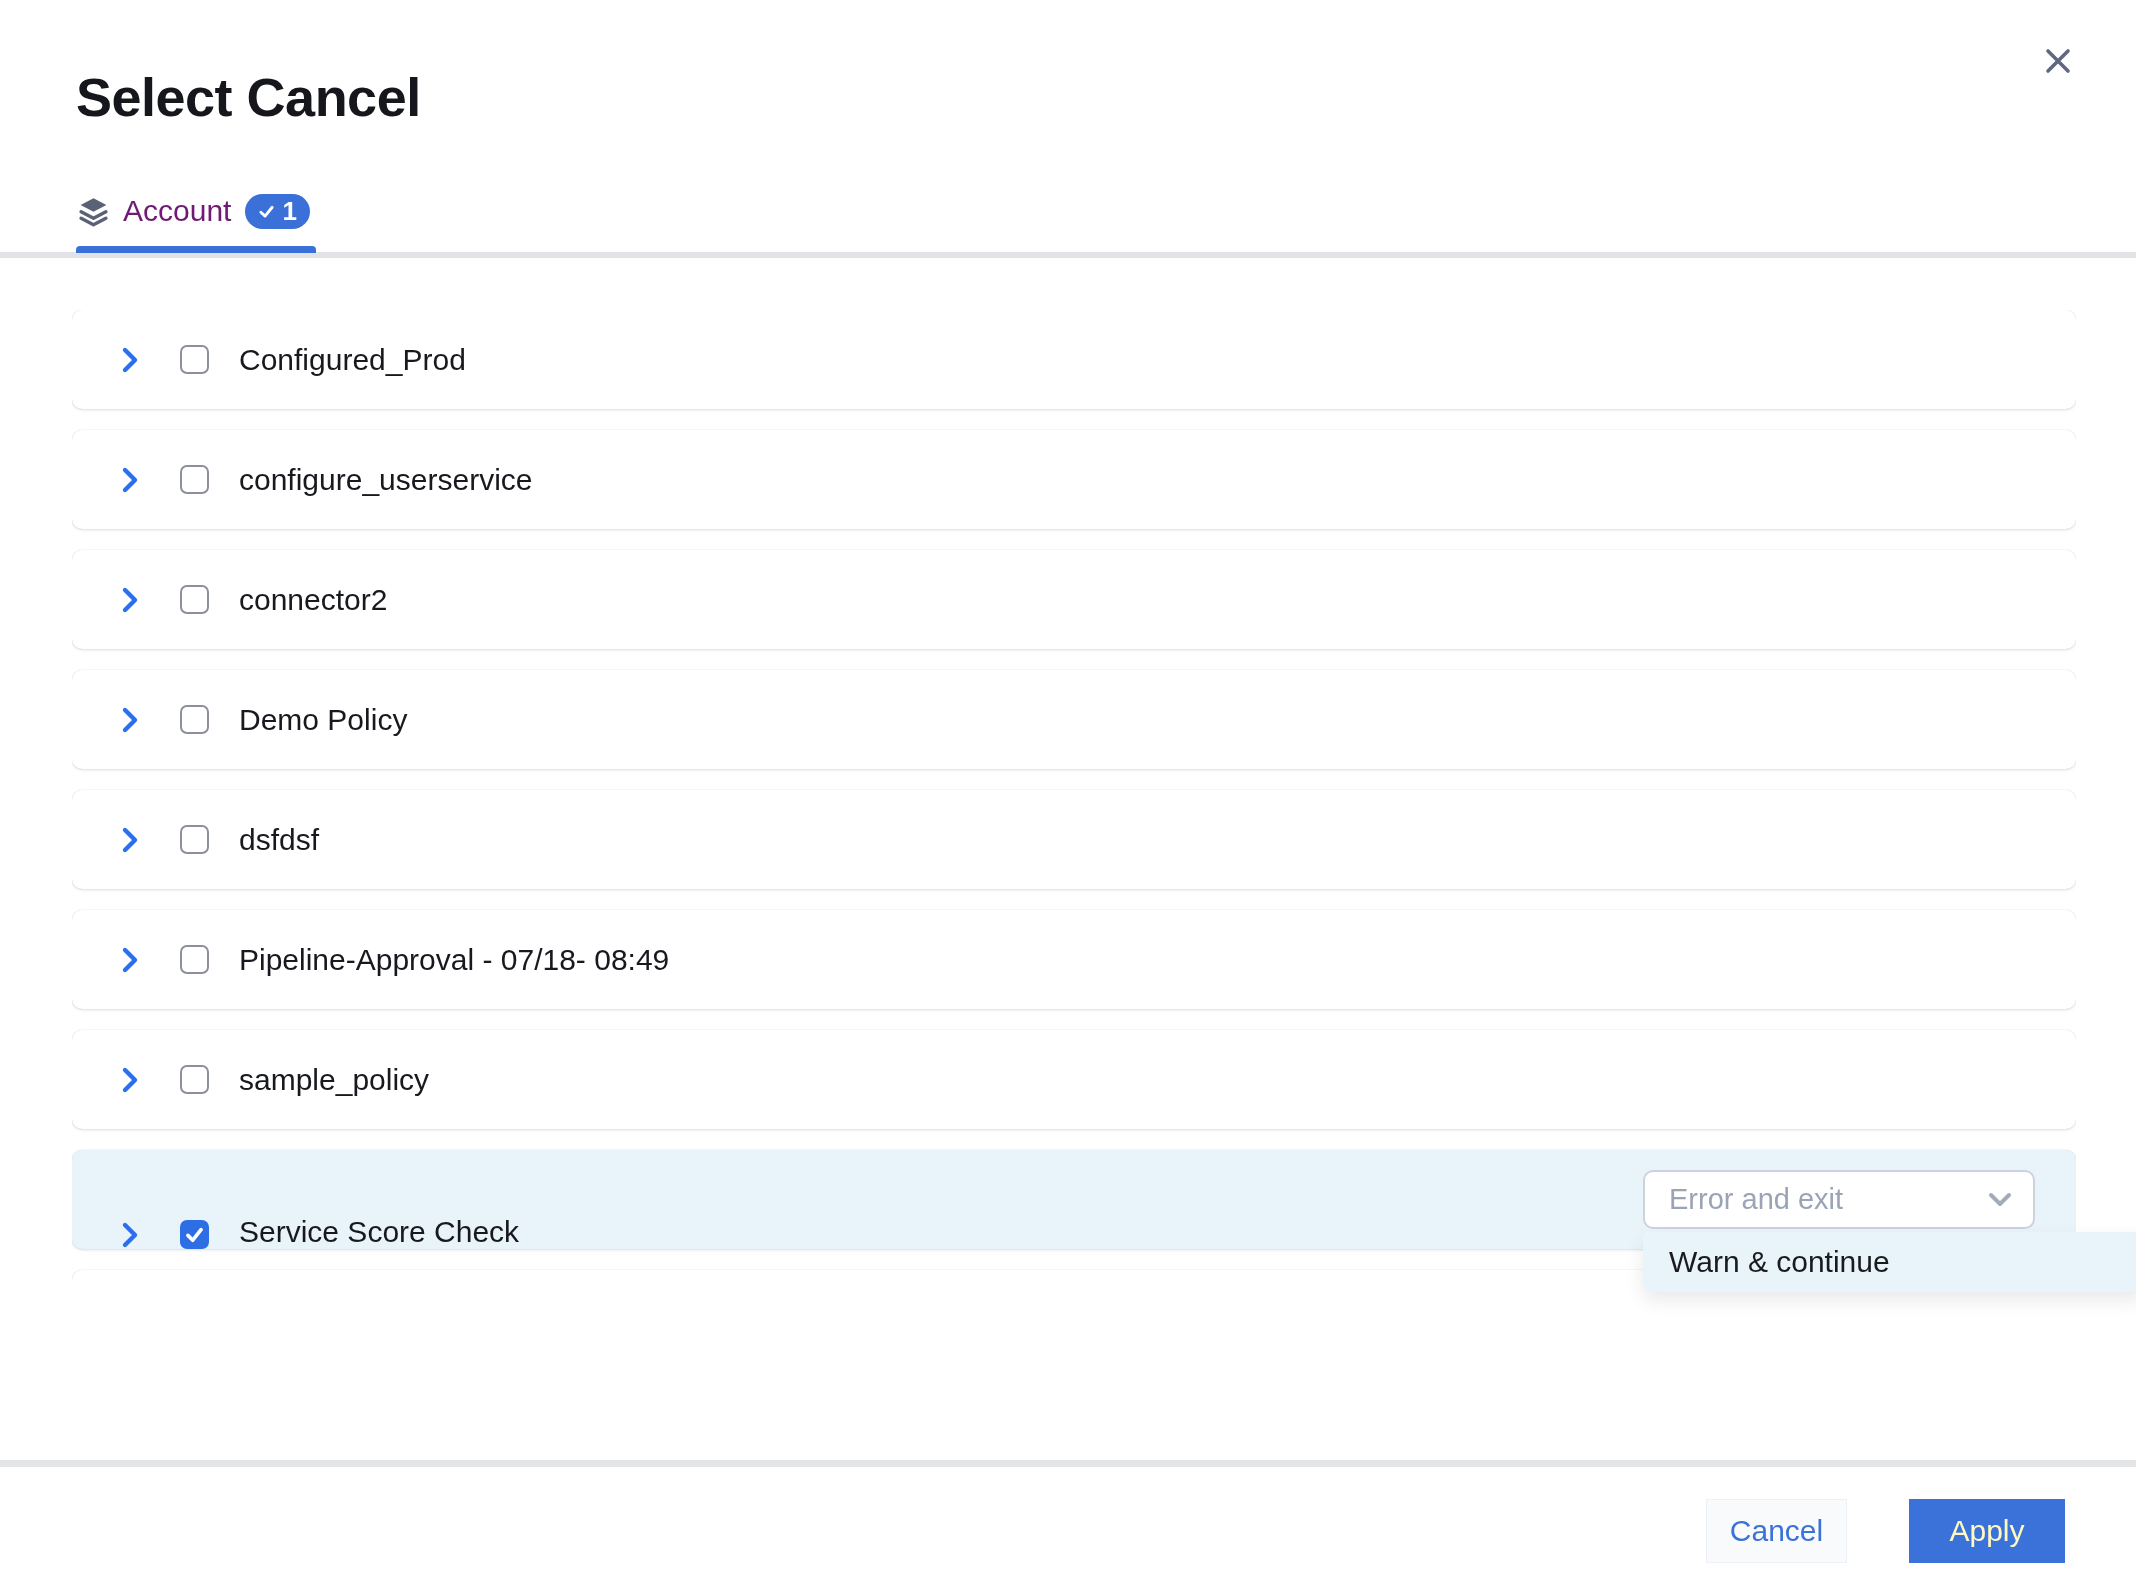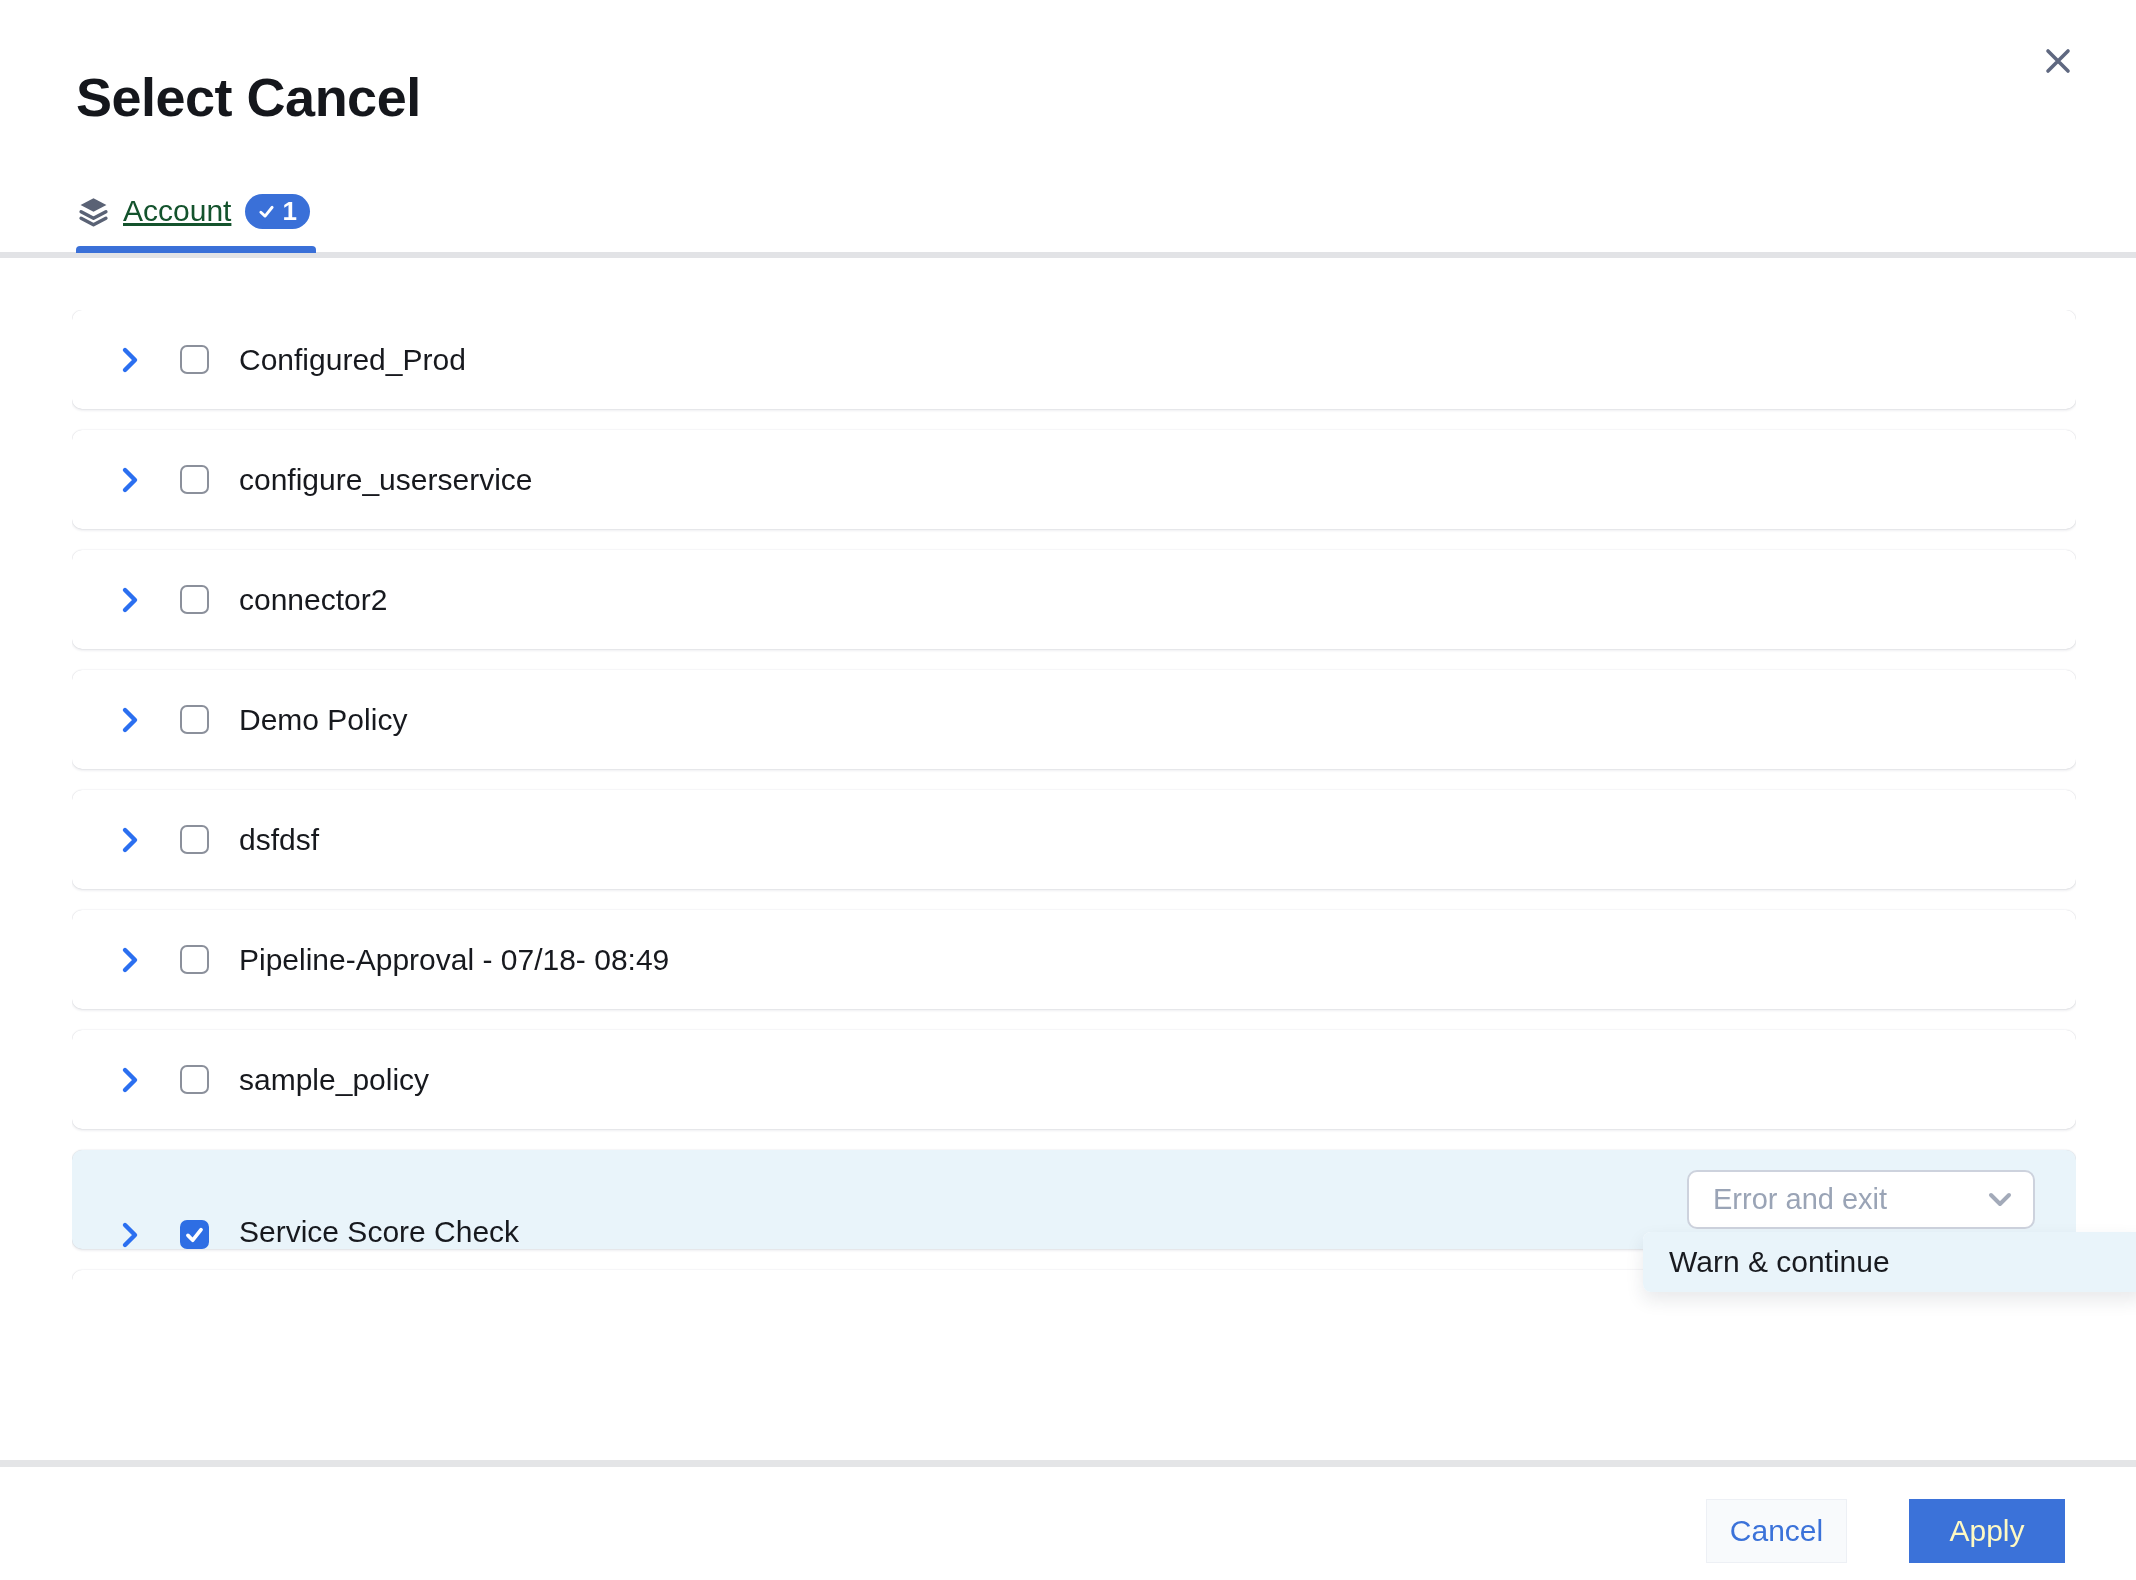--- a/index.html
+++ b/index.html
@@ -16,21 +16,21 @@
   }
   .close-btn{
     position:absolute;left:2034px;top:38px;width:48px;height:48px;
     display:flex;align-items:center;justify-content:center;cursor:pointer;
     background:none;border:none;padding:0;
   }
   .tabbar{
     position:absolute;left:78px;top:190px;height:42px;
     display:flex;align-items:center;gap:14px;cursor:pointer;
   }
-  .tab-label{font-size:30px;font-weight:500;color:#14532d;text-decoration:underline;}
+  .tab-label{font-size:30px;font-weight:500;color:#701a75;}
   .tab-badge{
     height:35px;min-width:35px;padding:0 13px;border-radius:18px;
     background:#3a70d8;display:flex;align-items:center;gap:7px;
   }
   .tab-badge .badge-count{color:#ffffff;font-size:26px;font-weight:600;line-height:1;}
   .tab-underline{
     position:absolute;left:76px;top:246px;width:240px;height:7px;
     background:#3a70d8;border-radius:4px 4px 0 0;z-index:2;
   }
   .header-divider{
@@ -53,21 +53,21 @@
   .checkbox{
     margin-left:38px;width:29px;height:29px;flex:0 0 auto;box-sizing:border-box;
     border:2px solid #8b909b;border-radius:7px;background:#ffffff;cursor:pointer;
     display:flex;align-items:center;justify-content:center;
   }
   .checkbox.checked{background:#2e6ee4;border-color:#2e6ee4;}
   .checkbox svg{display:none;}
   .checkbox.checked svg{display:block;}
   .policy-name{margin-left:30px;font-size:30px;font-weight:400;color:#17191e;}
   .action-select{
-    position:absolute;right:41px;top:20px;width:348px;height:59px;box-sizing:border-box;
+    position:absolute;right:41px;top:20px;width:392px;height:59px;box-sizing:border-box;
     background:#ffffff;border:2px solid #cdd2dd;border-radius:10px;cursor:pointer;
     display:none;align-items:center;justify-content:space-between;padding:0 20px 0 24px;
   }
   .policy-card.selected .action-select{display:flex;}
   .action-select .select-value{font-size:29px;color:#9aa4b6;}
   .partial-card{
     position:absolute;left:0;top:960px;width:2004px;height:60px;border-radius:10px;
     background:#ffffff;
     box-shadow:0 1px 3px rgba(25,33,61,.14), 0 0 1px rgba(25,33,61,.18);
   }

